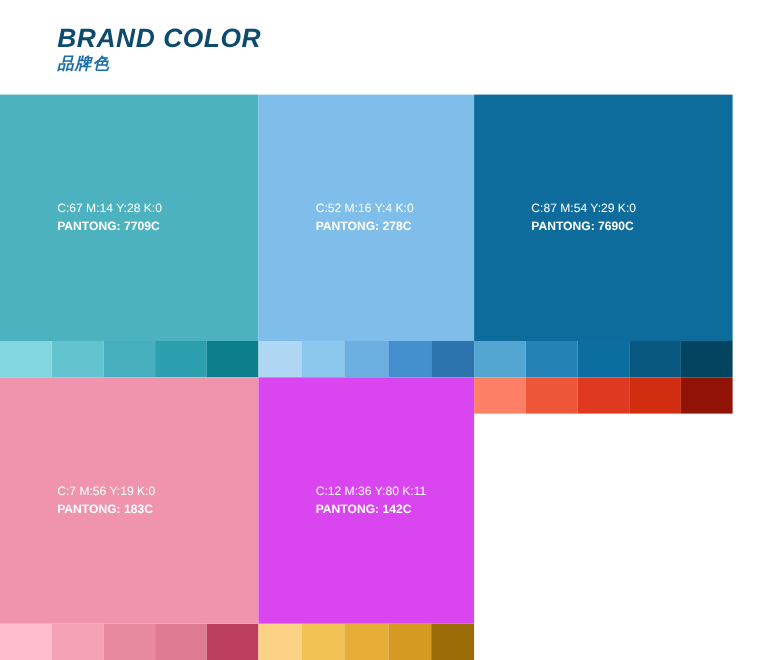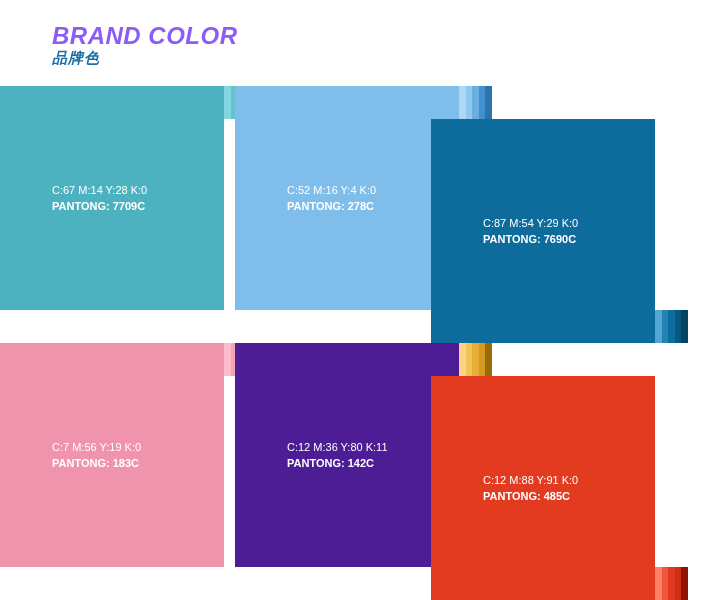--- a/index.html
+++ b/index.html
@@ -33,21 +33,21 @@
   }
 
   
   .grid {
     position:absolute; left:0; top:86px;
     width:707px; height:514px;
     display:flex; flex-direction:column;
   }
   .grid-row { display:flex; flex-direction:row; width:707px; height:257px; }
 
-  .cell { display:flex; flex-direction:row; height:257px; }
+  .cell { display:flex; flex-direction:column; height:257px; }
   .cell.c0 { width:235px; }
   .cell.c1 { width:196px; }
   .cell.c2 { width:235px;align-items:flex-end; }
 
   .main-swatch {
     position:relative;
     flex:0 0 224px; height:224px; width:100%;
   }
   .swatch-label {
     position:absolute; left:52px; top:50%;
@@ -66,21 +66,21 @@
 
   
   .grid-row.row-bottom .swatch-label { top:50%; }
 </style>
 </head>
 <body>
 
 <div class="page">
 
   <div class="header" style="background: rgb(255, 255, 255);">
-    <div class="title-en" style="color: #8b5cf6;">BRAND COLOR</div>
+    <div class="title-en" style="color: #0c4a6e;">BRAND COLOR</div>
     <div class="title-cn" style="color: rgb(28, 111, 168); text-align: right;">品牌色</div>
   </div>
 
   <div class="grid">
 
     <div class="grid-row row-top">
 
       <div class="cell c0">
         <div class="main-swatch" style="background: rgb(77, 178, 191);">
           <div class="swatch-label">
@@ -143,42 +143,36 @@
         <div class="tints">
           <div class="tint" style="background: rgb(253, 189, 204);"></div>
           <div class="tint" style="background: rgb(245, 162, 182);"></div>
           <div class="tint" style="background: rgb(232, 137, 159);"></div>
           <div class="tint" style="background: rgb(222, 122, 146);"></div>
           <div class="tint" style="background: rgb(189, 63, 94);"></div>
         </div>
       </div>
 
       <div class="cell c1">
-        <div class="main-swatch" style="background: #4c1d95;">
+        <div class="main-swatch" style="background: #d946ef;">
           <div class="swatch-label">
             <span class="cmyk">C:12 M:36 Y:80 K:11</span>
             <span class="pantone">PANTONG: 142C</span>
           </div>
         </div>
         <div class="tints">
           <div class="tint" style="background: rgb(252, 210, 132);"></div>
           <div class="tint" style="background: rgb(242, 194, 84);"></div>
           <div class="tint" style="background: rgb(230, 174, 55);"></div>
           <div class="tint" style="background: rgb(212, 154, 33);"></div>
           <div class="tint" style="background: rgb(154, 107, 6);"></div>
         </div>
       </div>
 
       <div class="cell c2">
-        <div class="main-swatch" style="background: rgb(226, 59, 32);">
-          <div class="swatch-label">
-            <span class="cmyk">C:12 M:88 Y:91 K:0</span>
-            <span class="pantone">PANTONG: 485C</span>
-          </div>
-        </div>
         <div class="tints">
           <div class="tint" style="background: rgb(252, 127, 102);"></div>
           <div class="tint" style="background: rgb(239, 85, 57);"></div>
           <div class="tint" style="background: rgb(223, 58, 33);"></div>
           <div class="tint" style="background: rgb(208, 45, 17);"></div>
           <div class="tint" style="background: rgb(145, 19, 6);"></div>
         </div>
       </div>
 
     </div>

